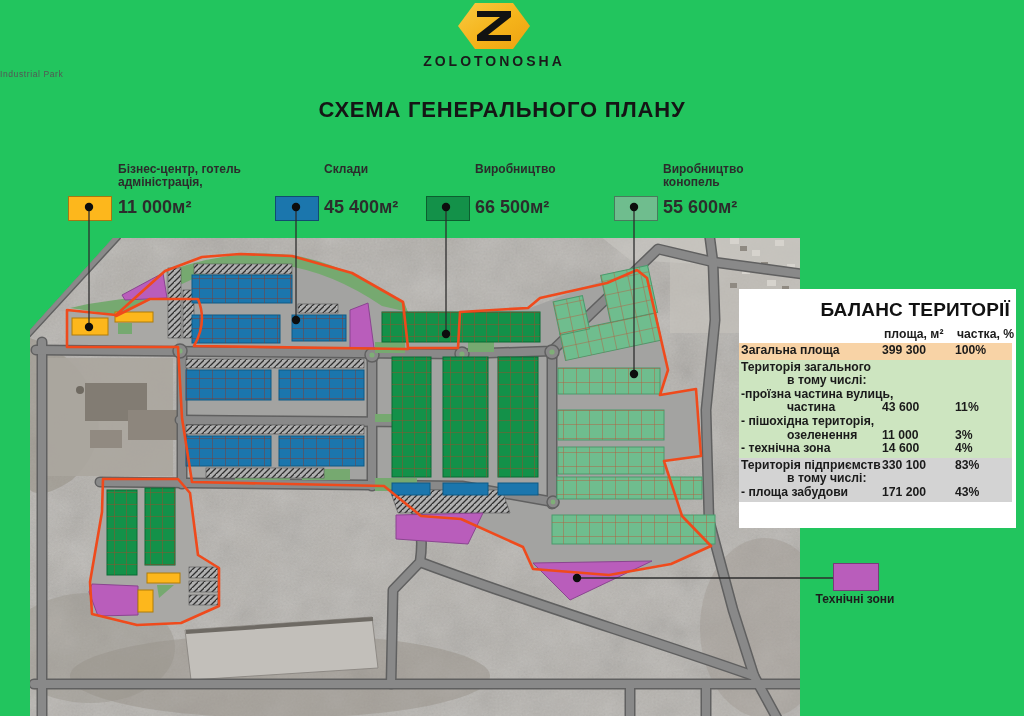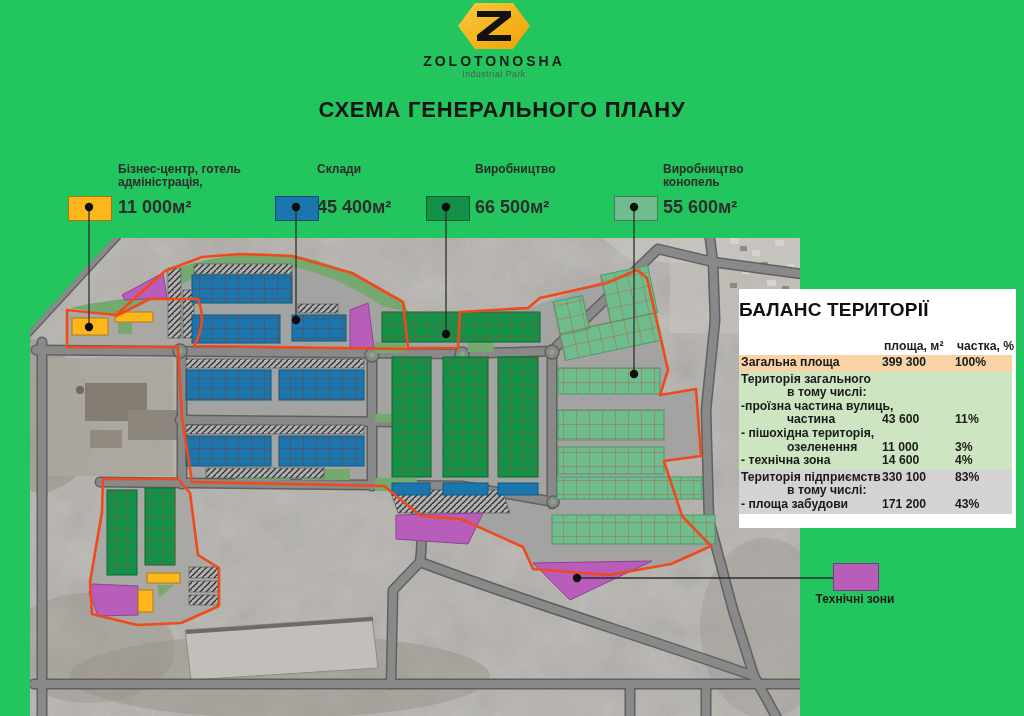--- a/index.html
+++ b/index.html
@@ -3,34 +3,34 @@
 <meta charset="utf-8">
 <style>
   html,body{margin:0;padding:0;background:#ffffff;}
   .page{position:relative;width:1024px;height:716px;background:#22c55e;overflow:hidden;
         font-family:"Liberation Sans",sans-serif;color:#1d1d1d;}
   .abs{position:absolute;}
   
   .logo{left:457px;top:2px;width:74px;height:48px;}
   .brand{left:0;top:53px;width:988px;text-align:center;font-size:14px;font-weight:800;
          letter-spacing:3px;color:#1b1b1b;}
-  .brand-sub{left:0;top:69px;width:988px;text-align:center;font-size:8.5px;color:#555;
+  .brand-sub{left:0;top:69px;width:988px;font-size:8.5px;color:#555;
          letter-spacing:.6px;}
   .title{left:0;top:97px;width:1004px;text-align:center;font-size:22px;font-weight:800;
          letter-spacing:.8px;color:#151515;}
   
   .lg-item{top:163px;width:150px;}
   .lg-name{font-size:12px;font-weight:700;color:#2c2c2c;line-height:13px;min-height:27px;}
   .lg-area{font-size:18px;font-weight:700;color:#2c2c2c;margin-top:7px;}
   .lg-swatch{position:absolute;top:196px;width:42px;height:23px;border:1px solid rgba(0,0,0,.35);}
   .tech-swatch{left:833px;top:563px;width:44px;height:26px;border:1px solid rgba(0,0,0,.35);}
   .tech-label{left:793px;top:592px;width:124px;text-align:center;font-size:12px;font-weight:700;}
   
   .panel{left:739px;top:289px;width:277px;height:239px;background:#fff;}
-  .panel-title{margin:10px 6px 18px 0;text-align:left;font-size:19px;font-weight:800;
+  .panel-title{margin:10px 6px 6px 0;text-align:right;font-size:19px;font-weight:800;
                letter-spacing:.2px;color:#111;}
   .thead{position:relative;height:14px;font-size:12.2px;font-weight:800;margin-bottom:2px;}
   .thead .c2{position:absolute;left:145px;top:0;}
   .thead .c3{position:absolute;left:218px;top:0;}
   .tgroup{width:273px;padding:1px 0 2px 0;}
   .tgroup.peach{background:#f8d3a6;}
   .tgroup.green{background:#cde5c0;}
   .tgroup.gray{background:#d3d3d3;}
   .trow{display:grid;grid-template-columns:143px 73px auto;font-size:12.2px;font-weight:700;
         line-height:13.6px;color:#1a1a1a;}
@@ -57,21 +57,21 @@
   <div class="abs brand">ZOLOTONOSHA</div>
   <div class="abs brand-sub">Industrial Park</div>
   <div class="abs title">СХЕМА ГЕНЕРАЛЬНОГО ПЛАНУ</div>
 
   <div class="abs lg-item" style="left:118px">
     <div class="lg-name"><span>Бізнес-центр, готель</span><br><span>адміністрація,</span></div>
     <div class="lg-area">11 000м²</div>
   </div>
   <div class="abs lg-swatch" style="left: 68px; background: rgb(253, 183, 28);"></div>
 
-  <div class="abs lg-item" style="left:317px">
+  <div class="abs lg-item" style="left:324px">
     <div class="lg-name"><span>Склади</span></div>
     <div class="lg-area">45 400м²</div>
   </div>
   <div class="abs lg-swatch" style="left: 275px; background: rgb(27, 118, 173);"></div>
 
   <div class="abs lg-item" style="left:475px">
     <div class="lg-name"><span>Виробництво</span></div>
     <div class="lg-area">66 500м²</div>
   </div>
   <div class="abs lg-swatch" style="left: 426px; background: rgb(19, 145, 73);"></div>

